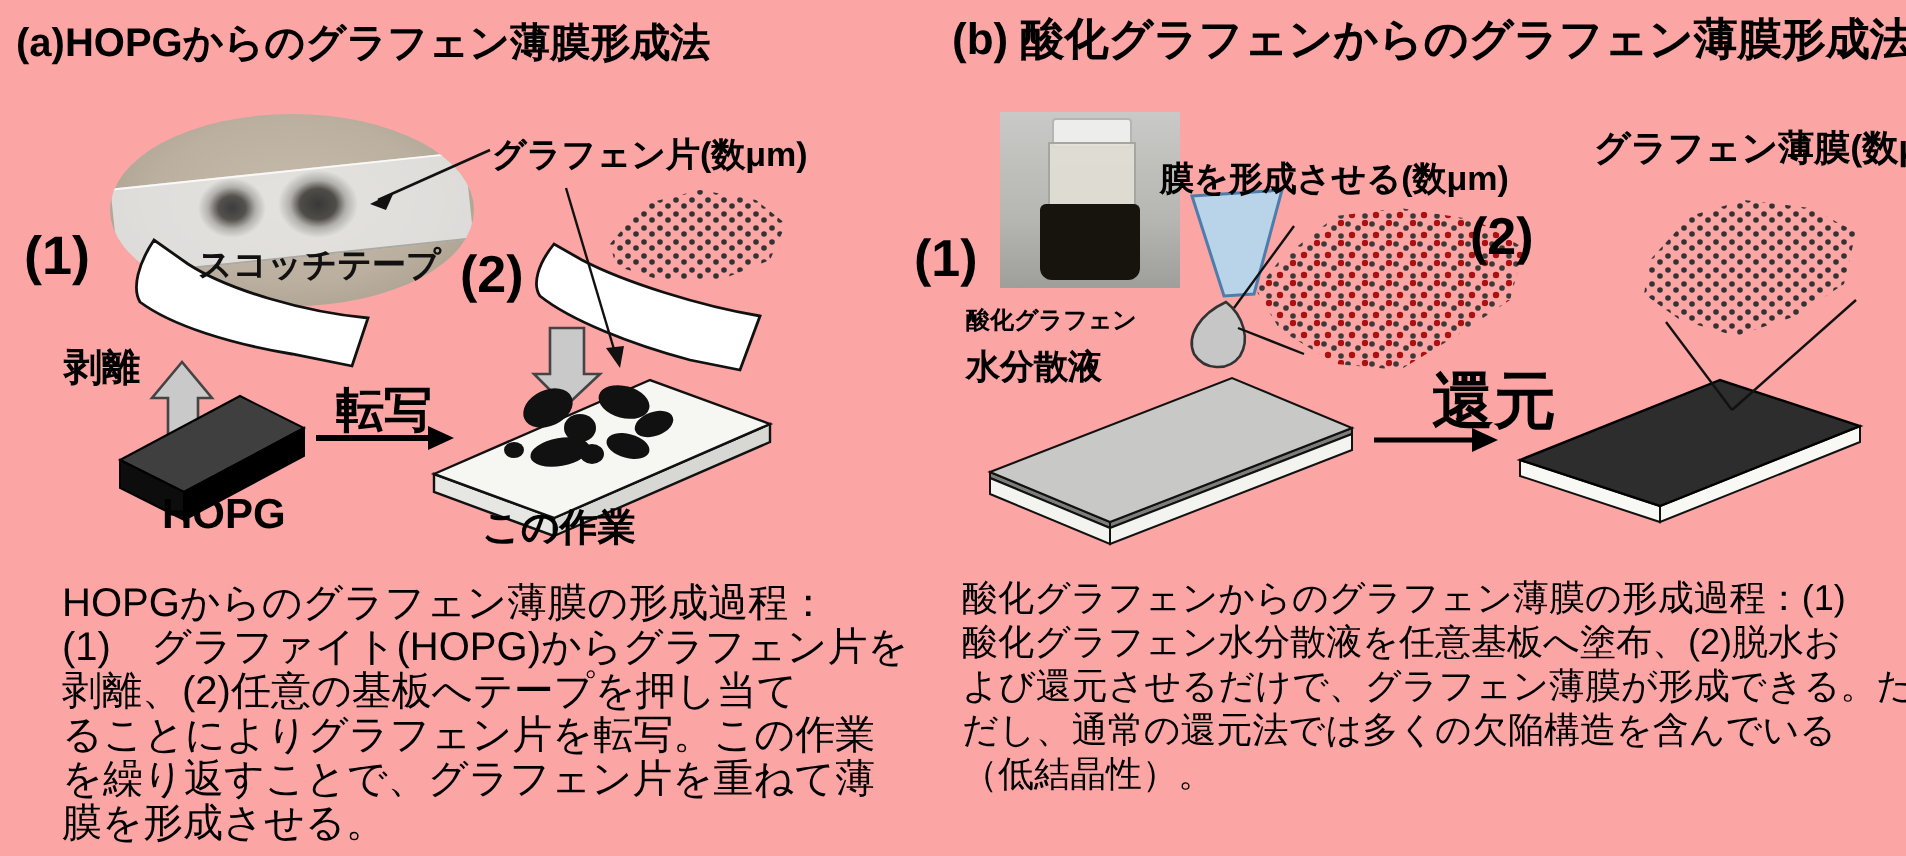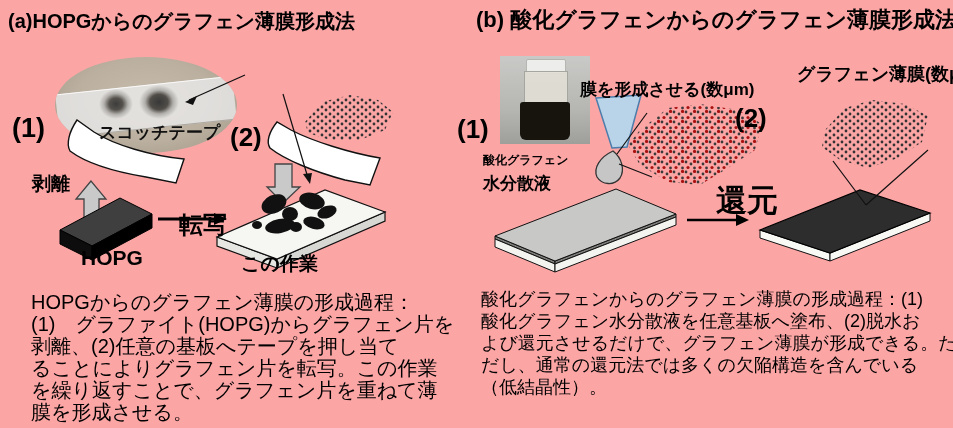--- a/index.html
+++ b/index.html
@@ -150,25 +150,26 @@
     </g>
 
     <polygon points="825,130 845,108 872,100 905,104 928,116 922,142 898,158 868,168 840,160 822,147" fill="url(#dotp)"></polygon>
 
     <g stroke="#111" stroke-width="1.2">
       <line x1="833" y1="161" x2="866" y2="205"></line>
       <line x1="928" y1="150" x2="866" y2="205"></line>
     </g>
   </svg>
 
+  <div class="abs lbl" style="left:246px;top:66px;font-size:17px;">グラフェン片(数μm)</div>
   <div class="abs lbl" style="left:12px;top:113px;font-size:27px;">(1)</div>
   <div class="abs lbl" style="left:99px;top:121px;font-size:17px;color:#111;">スコッチテープ</div>
   <div class="abs lbl" style="left:32px;top:171px;font-size:19px;">剥離</div>
   <div class="abs lbl" style="left:81px;top:246px;font-size:21px;">HOPG</div>
-  <div class="abs lbl" style="left:179px;top:189px;font-size:24px;margin-top:20px;">転写</div>
+  <div class="abs lbl" style="left:168px;top:189px;font-size:24px;">転写</div>
   <div class="abs lbl" style="left:230px;top:122px;font-size:26px;">(2)</div>
   <div class="abs lbl" style="left:241px;top:251px;font-size:19px;">この作業</div>
   <div class="abs cap" style="left:31px;top:291px;font-size:20px;line-height:22px;">HOPGからのグラフェン薄膜の形成過程：
 (1)　グラファイト(HOPG)からグラフェン片を
 剥離、(2)任意の基板へテープを押し当て
 ることによりグラフェン片を転写。この作業
 を繰り返すことで、グラフェン片を重ねて薄
 膜を形成させる。</div>
 
   <div class="abs lbl" style="left:457px;top:114px;font-size:26px;">(1)</div>

